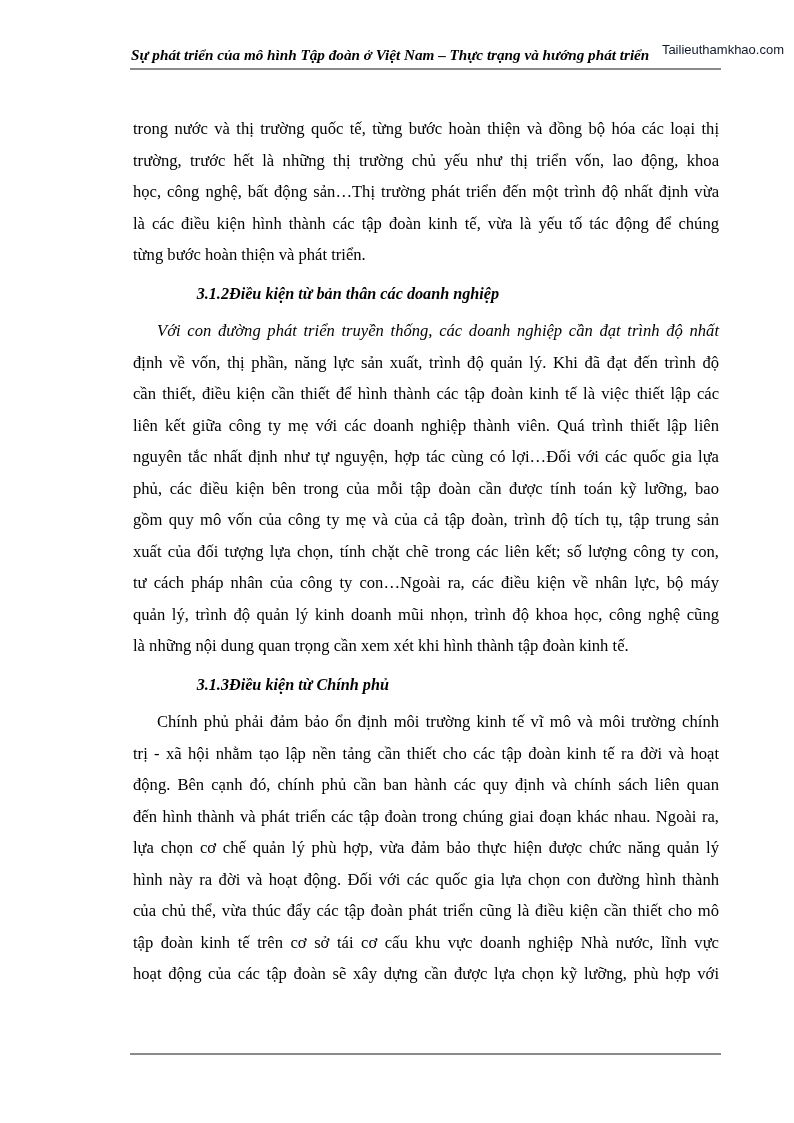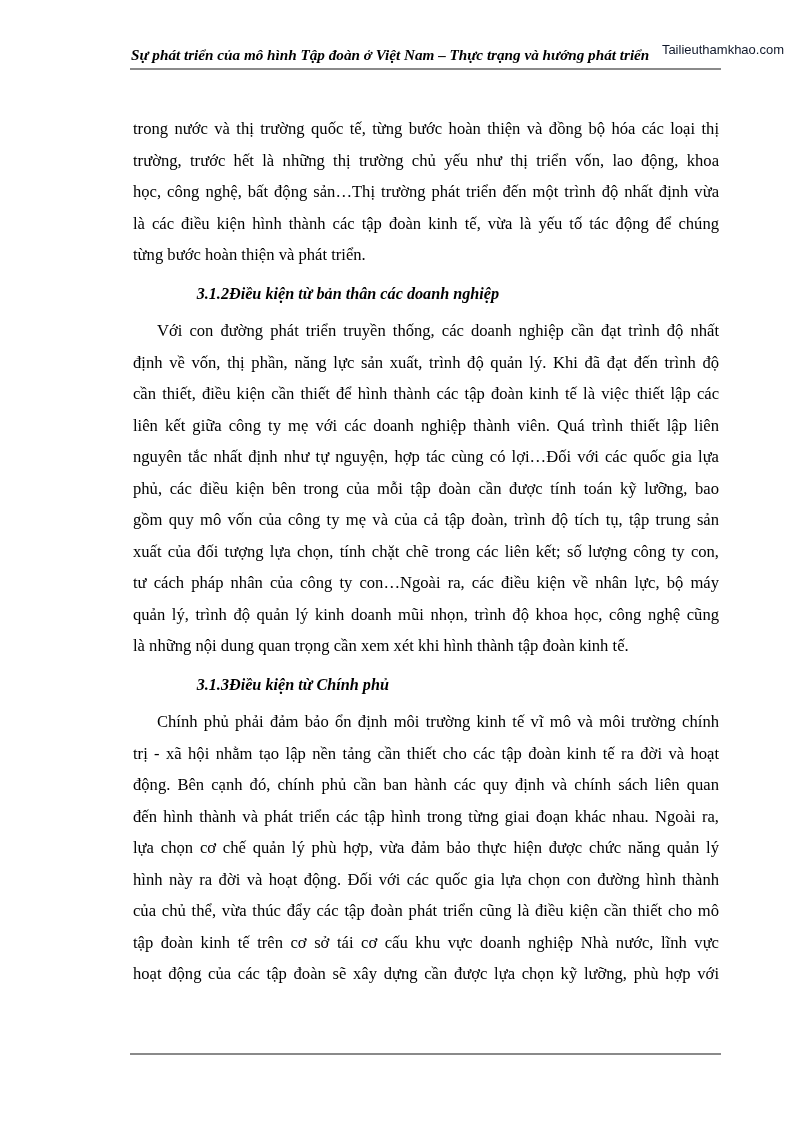--- a/index.html
+++ b/index.html
@@ -36,21 +36,21 @@
   </div>
 
   <div style="height: 8px;"></div>
   <div class="heading">
     <span class="num">3.1.2</span>
     <span>Điều kiện từ bản thân các doanh nghiệp</span>
   </div>
   <div style="height: 5px;"></div>
 
   <div class="para">
-    <span class="line" style="padding-left:24px;">Với con đường phát triển truyền thống, các doanh nghiệp cần đạt trình độ nhất</span>
+    <span class="line" style="padding-left:24px;font-style:italic;">Với con đường phát triển truyền thống, các doanh nghiệp cần đạt trình độ nhất</span>
     <span class="line">định về vốn, thị phần, năng lực sản xuất, trình độ quản lý. Khi đã đạt đến trình độ</span>
     <span class="line">cần thiết, điều kiện cần thiết để hình thành các tập đoàn kinh tế là việc thiết lập các</span>
     <span class="line">liên kết giữa công ty mẹ với các doanh nghiệp thành viên. Quá trình thiết lập liên</span>
     <span class="line">nguyên tắc nhất định như tự nguyện, hợp tác cùng có lợi…Đối với các quốc gia lựa</span>
     <span class="line">phủ, các điều kiện bên trong của mỗi tập đoàn cần được tính toán kỹ lưỡng, bao</span>
     <span class="line">gồm quy mô vốn của công ty mẹ và của cả tập đoàn, trình độ tích tụ, tập trung sản</span>
     <span class="line">xuất của đối tượng lựa chọn, tính chặt chẽ trong các liên kết; số lượng công ty con,</span>
     <span class="line">tư cách pháp nhân của công ty con…Ngoài ra, các điều kiện về nhân lực, bộ máy</span>
     <span class="line">quản lý, trình độ quản lý kinh doanh mũi nhọn, trình độ khoa học, công nghệ cũng</span>
     <span class="line last">là những nội dung quan trọng cần xem xét khi hình thành tập đoàn kinh tế.</span>
@@ -60,21 +60,21 @@
   <div class="heading">
     <span class="num">3.1.3</span>
     <span>Điều kiện từ Chính phủ</span>
   </div>
   <div style="height: 5px;"></div>
 
   <div class="para">
     <span class="line" style="padding-left:24px;">Chính phủ phải đảm bảo ổn định môi trường kinh tế vĩ mô và môi trường chính</span>
     <span class="line">trị - xã hội nhằm tạo lập nền tảng cần thiết cho các tập đoàn kinh tế ra đời và hoạt</span>
     <span class="line">động. Bên cạnh đó, chính phủ cần ban hành các quy định và chính sách liên quan</span>
-    <span class="line">đến hình thành và phát triển các tập hình trong từng giai đoạn khác nhau. Ngoài ra,</span>
+    <span class="line">đến hình thành và phát triển các tập đoàn trong chúng giai đoạn khác nhau. Ngoài ra,</span>
     <span class="line">lựa chọn cơ chế quản lý phù hợp, vừa đảm bảo thực hiện được chức năng quản lý</span>
     <span class="line">hình này ra đời và hoạt động. Đối với các quốc gia lựa chọn con đường hình thành</span>
     <span class="line">của chủ thể, vừa thúc đẩy các tập đoàn phát triển cũng là điều kiện cần thiết cho mô</span>
     <span class="line">tập đoàn kinh tế trên cơ sở tái cơ cấu khu vực doanh nghiệp Nhà nước, lĩnh vực</span>
     <span class="line">hoạt động của các tập đoàn sẽ xây dựng cần được lựa chọn kỹ lưỡng, phù hợp với</span>
   </div>
 </div>
 
 <div class="footer-rule"></div>
 

